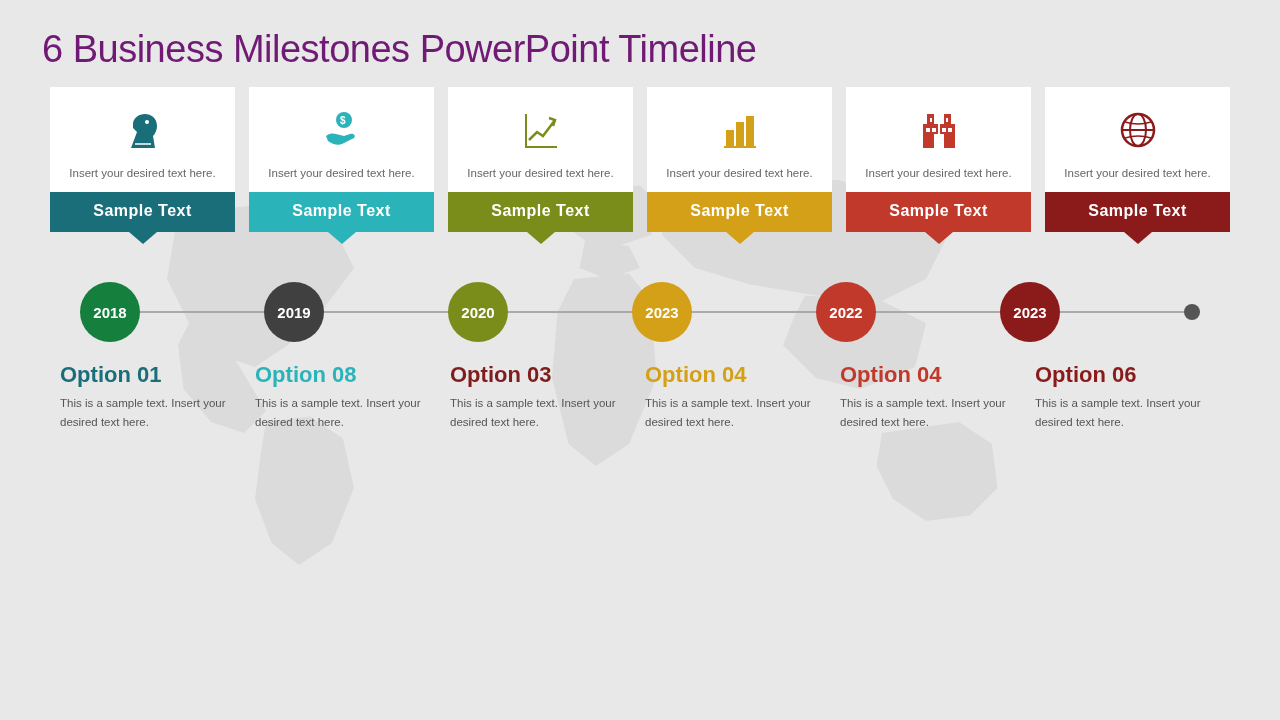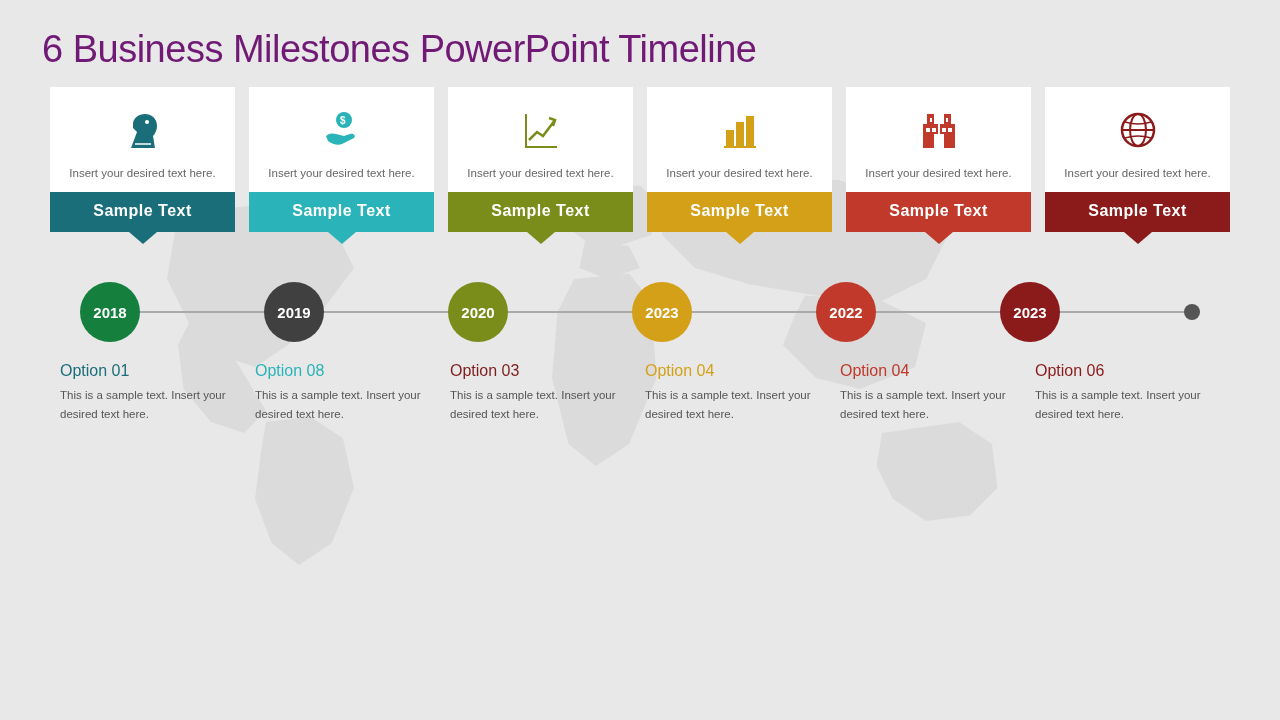--- a/index.html
+++ b/index.html
@@ -183,22 +183,22 @@
       justify-content: space-between;
       padding: 20px 30px 0 30px;
       gap: 8px;
     }
 
     .option-item {
       width: 185px;
     }
 
     .option-title {
-      font-size: 16px;
-      font-weight: 400;
+      font-size: 22px;
+      font-weight: 700;
       margin-bottom: 6px;
     }
 
     .option-text {
       font-size: 11.5px;
       color: #555;
       line-height: 1.6;
     }
 
     .ot1 { color: #1a6e7a; }

